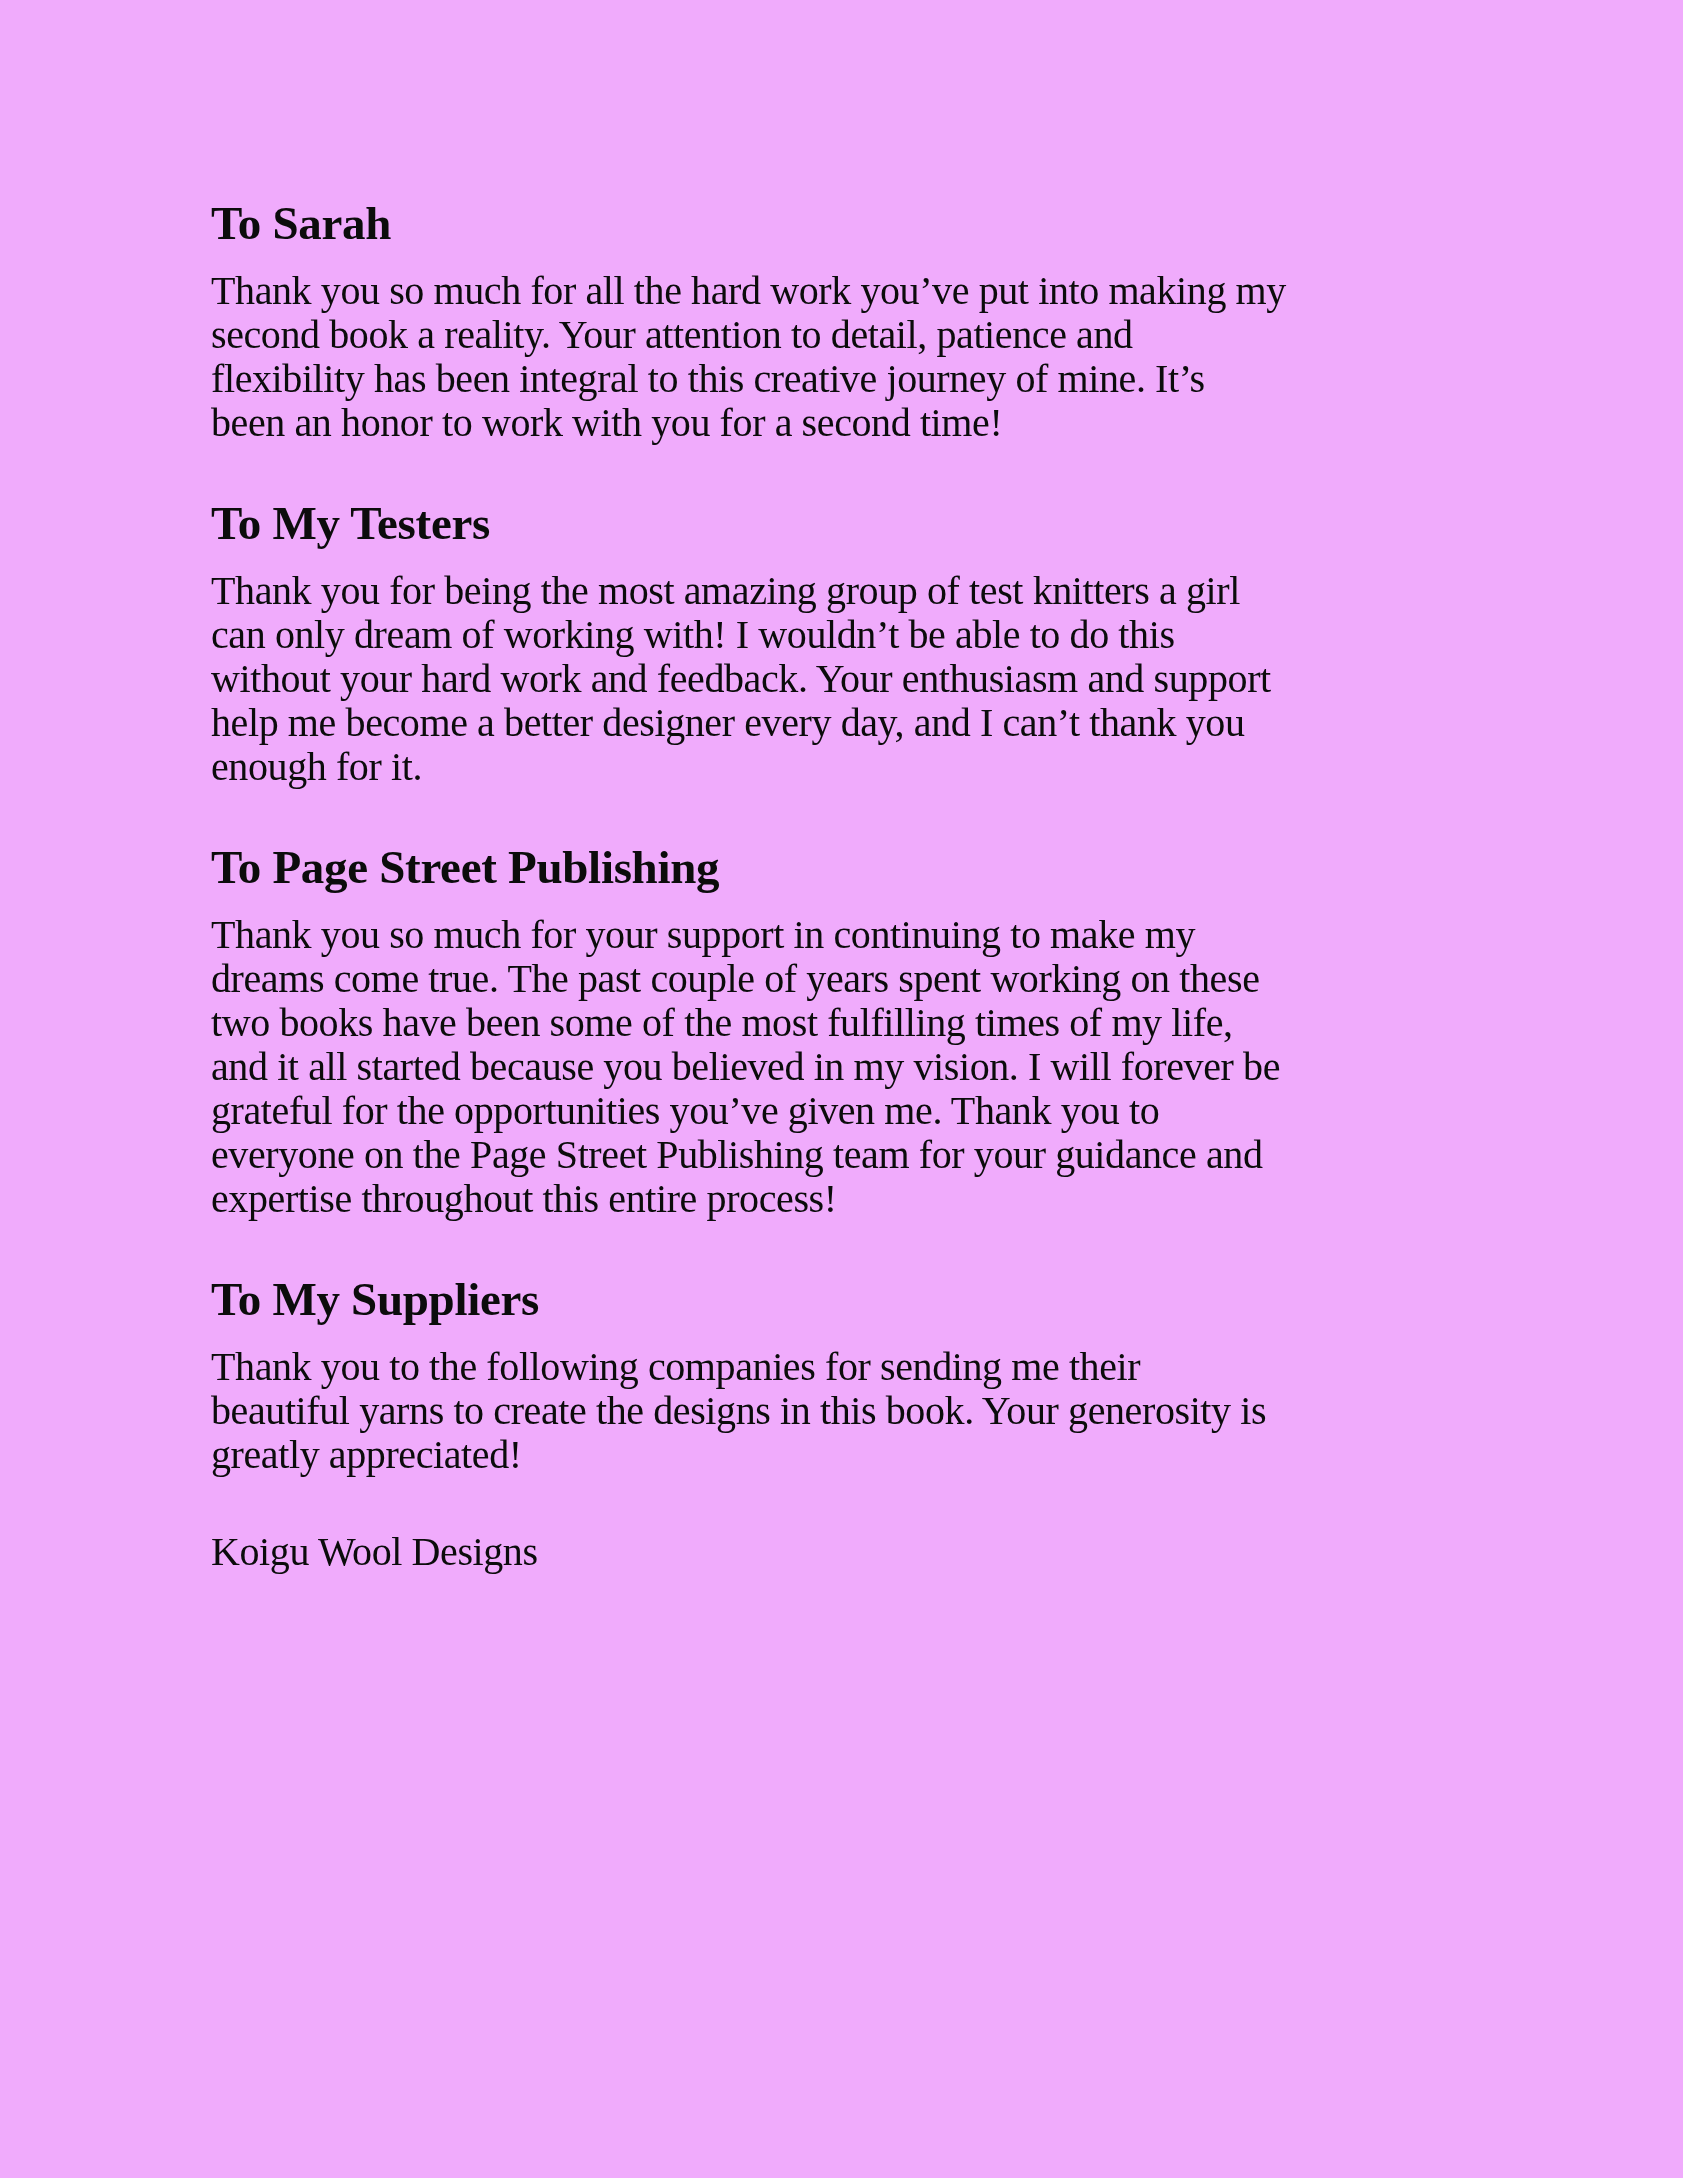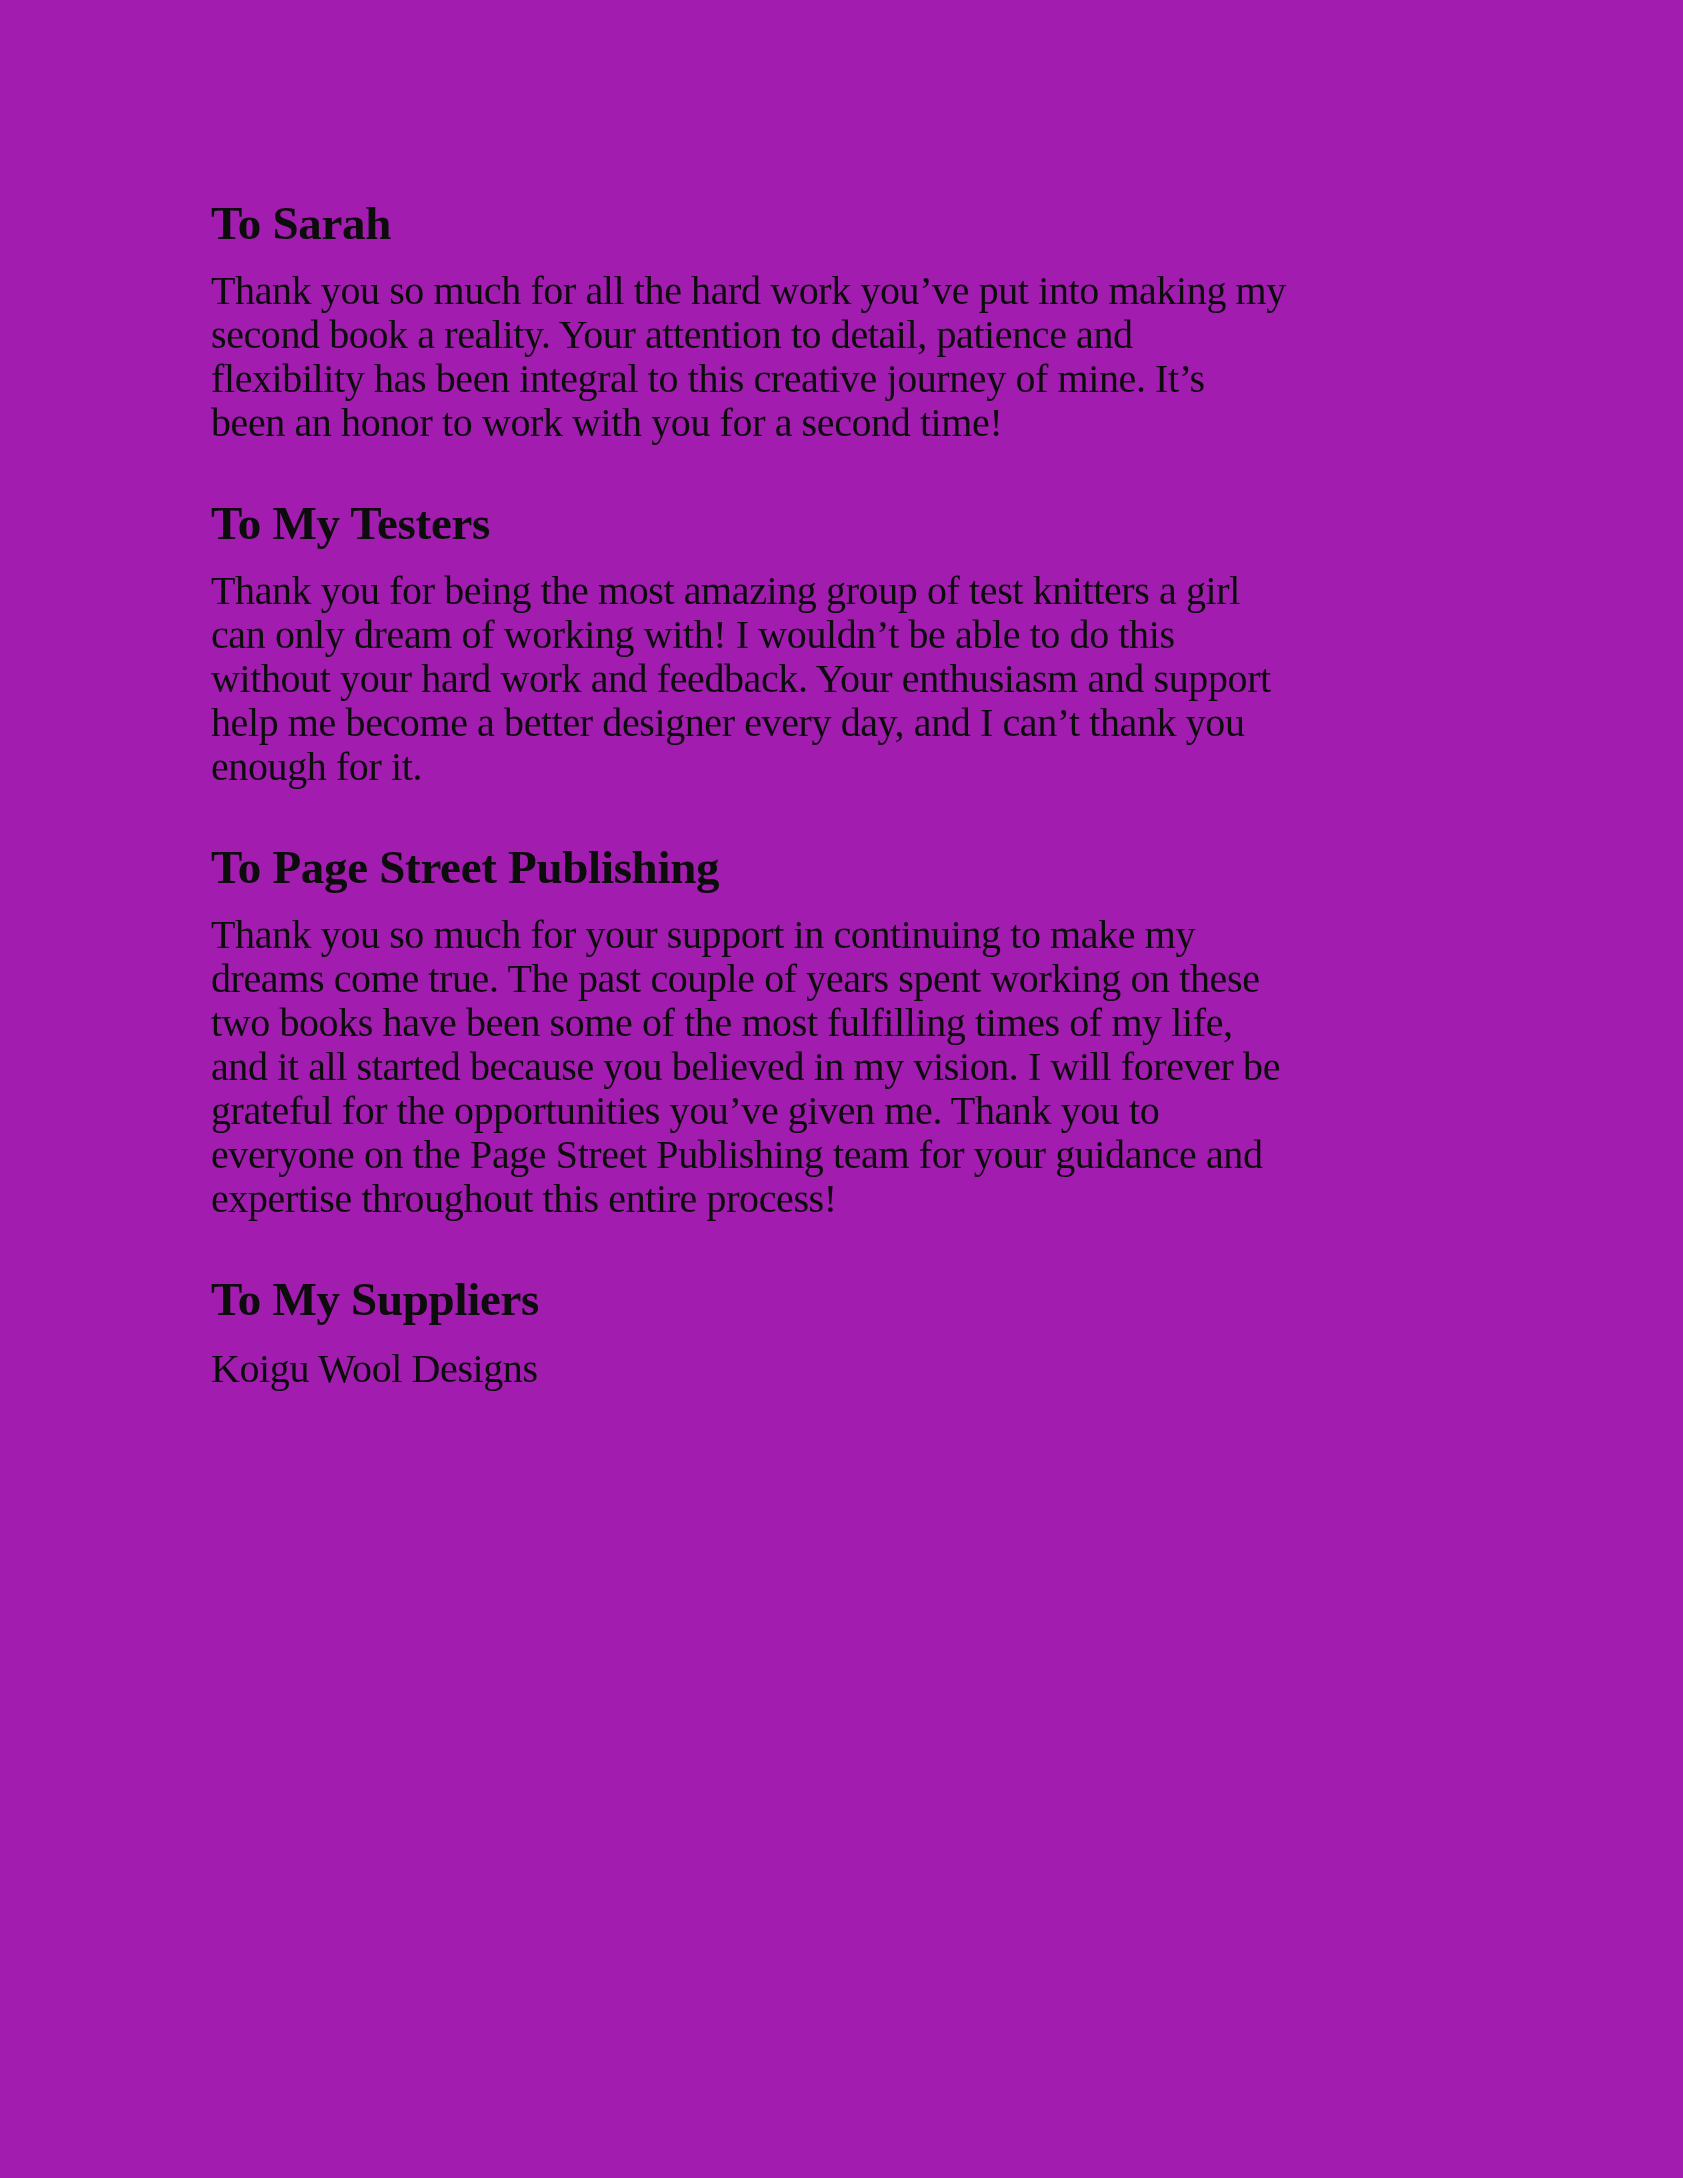--- a/index.html
+++ b/index.html
@@ -4,21 +4,21 @@
 <style>
   html, body {
     margin: 0;
     padding: 0;
     background: #ffffff;
   }
   .page {
     position: relative;
     width: 1683px;
     height: 2178px;
-    background: #a21caf;
+    background: #f0abfc;
     overflow: hidden;
     font-family: "Liberation Serif", "DejaVu Serif", serif;
     color: #0c0c0c;
     box-sizing: border-box;
     padding: 196px 178px 0 211px;
   }
   .content {
     width: 1386px;
   }
   .section-heading {
@@ -79,20 +79,23 @@
 dreams come true. The past couple of years spent working on these
 two books have been some of the most fulfilling times of my life,
 and it all started because you believed in my vision. I will forever be
 grateful for the opportunities you’ve given me. Thank you to
 everyone on the Page Street Publishing team for your guidance and
 expertise throughout this entire process!</p>
     </section>
 
     <section>
       <h2 class="section-heading">To My Suppliers</h2>
+      <p class="section-body">Thank you to the following companies for sending me their
+beautiful yarns to create the designs in this book. Your generosity is
+greatly appreciated!</p>
     </section>
 
     <div class="supplier-entry">
       <div class="supplier-name">Koigu Wool Designs</div>
     </div>
 
     <div class="supplier-entry">
     </div>
 
   </div>

